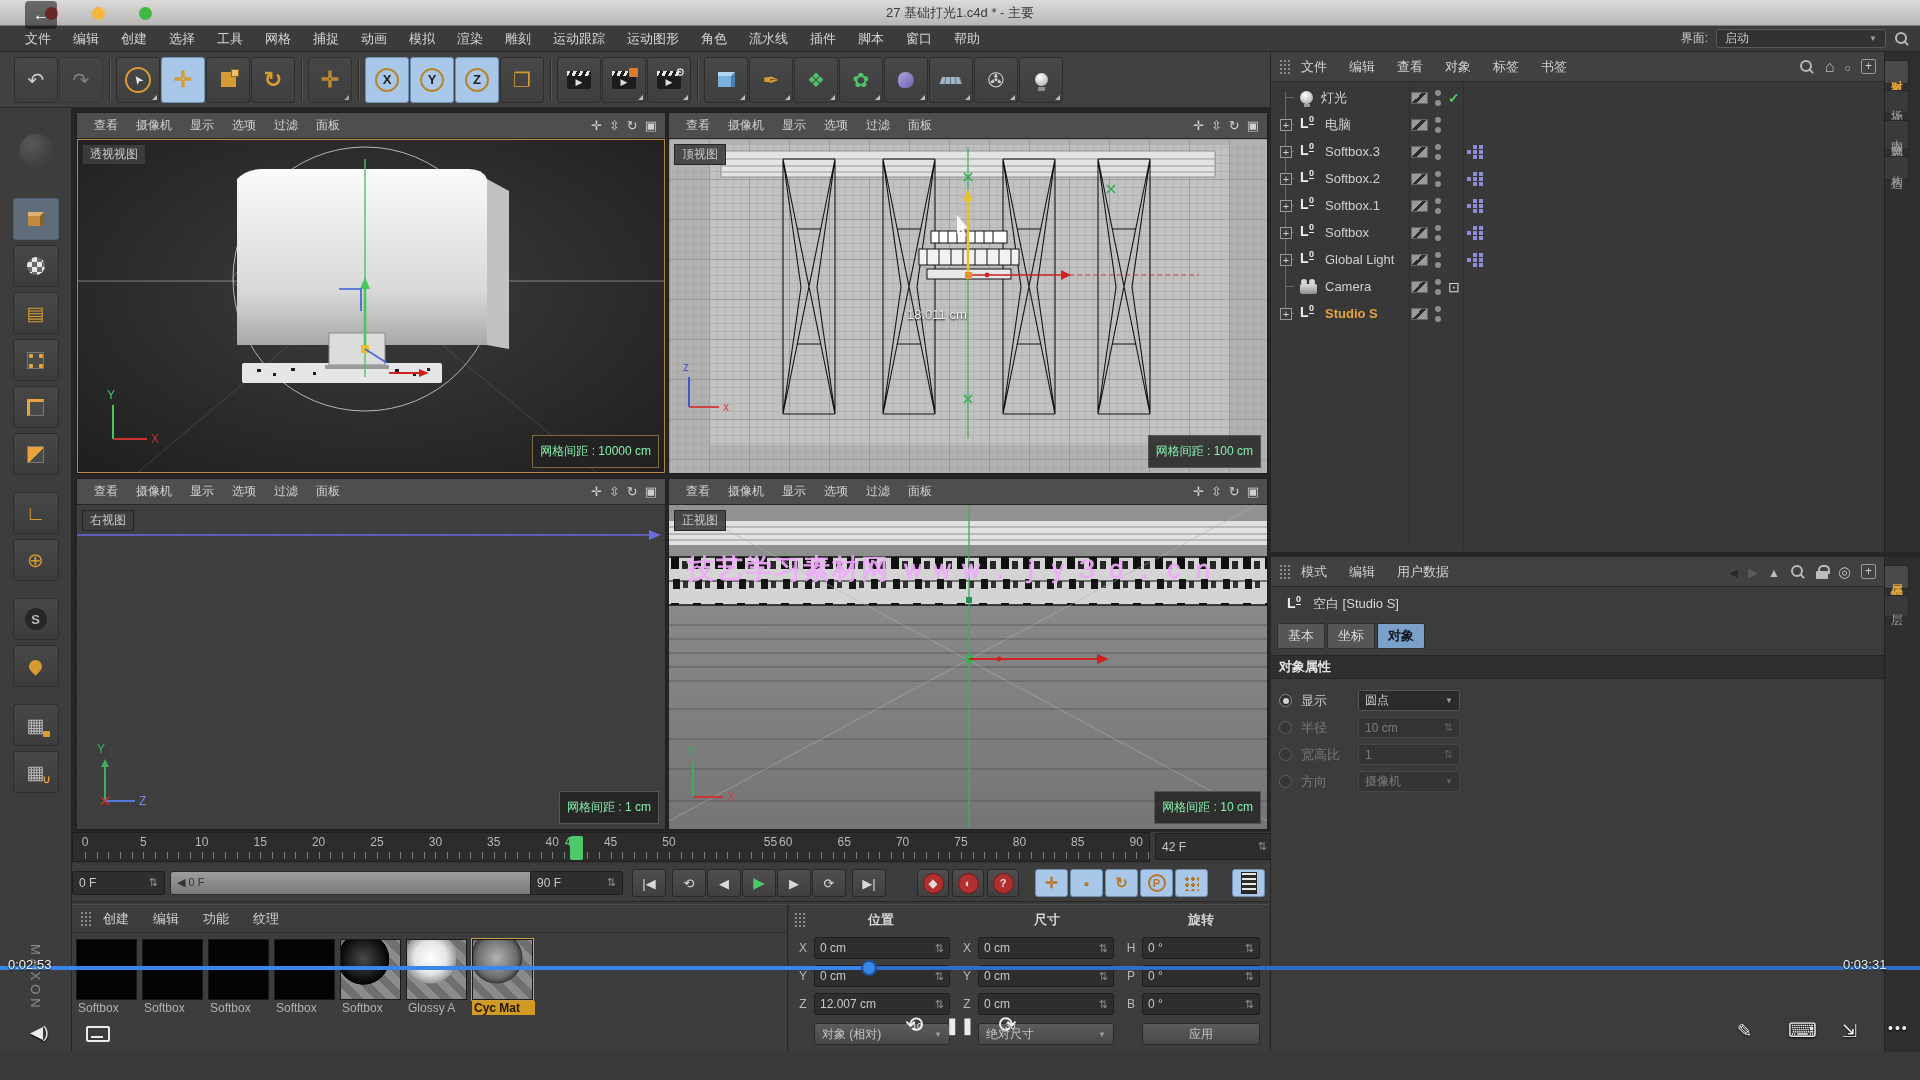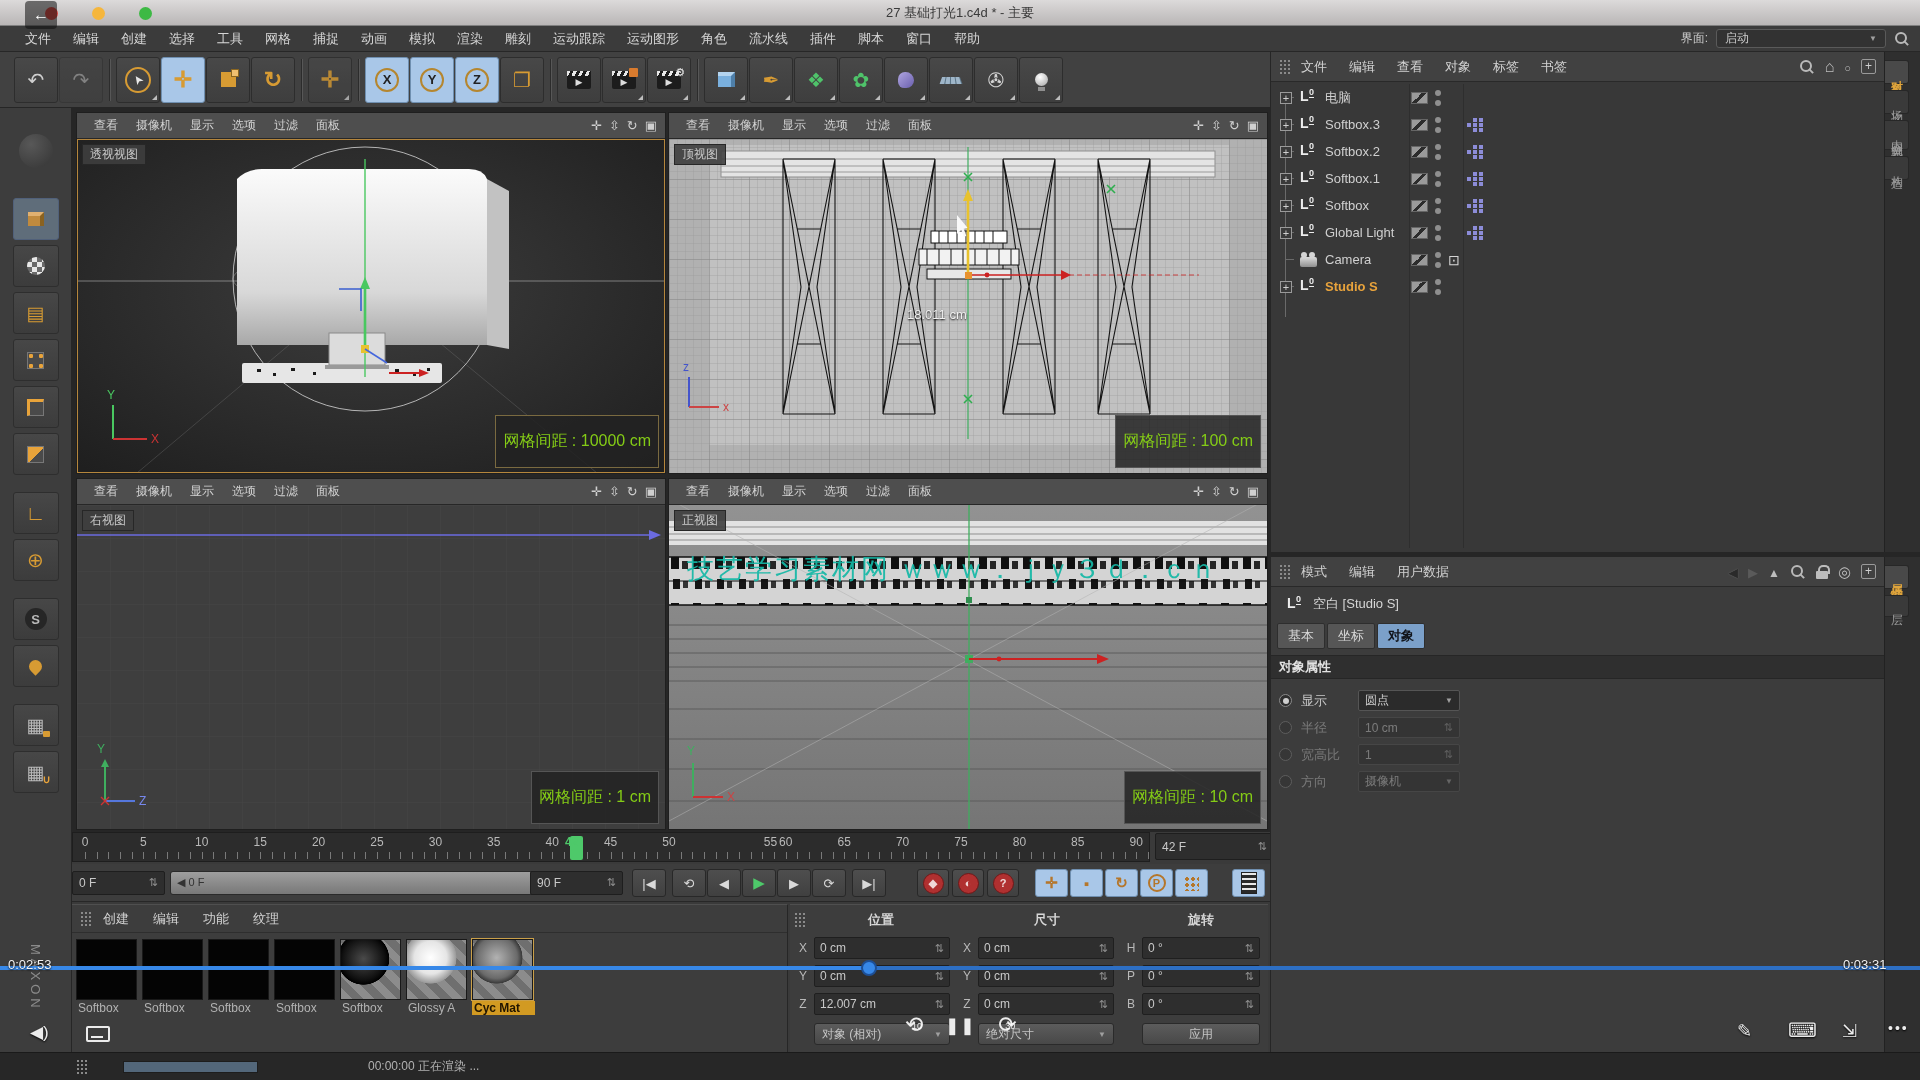--- a/index.html
+++ b/index.html
@@ -85,24 +85,24 @@
 
 
 #quad{position:absolute;left:72px;top:108px;width:1198px;height:724px;background:#262626}
 .viewport{position:absolute;background:#333;border:1px solid #1f1f1f}
 .vp-toolbar{position:absolute;left:0;top:0;right:0;height:26px;background:#4e4e4e;border-bottom:1px solid #272727;display:flex;align-items:center;color:#d2d2d2;font-size:12px;padding:0 8px}
 .vp-menu{display:flex;gap:0}
 .vp-menu .vmi{padding:0 9px}
 .vp-icons{margin-left:auto;display:flex;gap:7px;color:#cfcfcf;font-size:13px}
 .vp-canvas{position:absolute;left:0;top:26px;right:0;bottom:0;overflow:hidden}
 .vp-label{position:absolute;left:5px;top:5px;background:rgba(62,62,62,.9);border:1px solid #272727;color:#c9c9c9;font-size:12px;padding:1px 7px;z-index:5}
-.grid-chip{position:absolute;right:6px;bottom:5px;background:rgba(34,34,34,.85);border:1px solid #555;color:#84cc16;font-size:16px;padding:15px 7px;z-index:5}
+.grid-chip{position:absolute;right:6px;bottom:5px;background:rgba(34,34,34,.85);border:1px solid #555;color:#86efac;font-size:12px;padding:7px 7px;z-index:5}
 #vp-persp .vp-canvas{outline:1px solid #b5863c;outline-offset:-1px}
 #vp-persp .grid-chip{border-color:#7a6a40}
-#watermark{position:absolute;left:18px;top:46px;width:580px;color:#14b8a6;font-size:27px;font-weight:normal;letter-spacing:2px;opacity:.92;z-index:4;white-space:nowrap}
+#watermark{position:absolute;left:18px;top:46px;width:580px;color:#f0abfc;font-size:27px;font-weight:bold;letter-spacing:2px;opacity:.92;z-index:4;white-space:nowrap}
 #measure-label{position:absolute;left:238px;top:168px;color:#f0f0f0;font-size:13px;text-shadow:0 1px 2px #000;z-index:4}
 #cursor{position:absolute;left:288px;top:76px;width:15px;height:22px;background:#f8f8f8;clip-path:polygon(0 0,0 86%,28% 68%,48% 100%,62% 94%,44% 62%,70% 58%);filter:drop-shadow(1px 1px 1px #000);z-index:6}
 
 
 #ruler{position:absolute;left:72px;top:832px;width:1078px;height:30px;background:#2c2c2c;border:1px solid #1e1e1e}
 #ruler-ticks{position:absolute;left:12px;right:0;bottom:2px;height:7px;background:repeating-linear-gradient(90deg,#7a7a7a 0 1px,transparent 1px 11.68px)}
 .tick-label{position:absolute;top:2px;transform:translateX(-50%);color:#b9b9b9;font-size:12px}
 #playhead{position:absolute;top:3px;width:13px;height:24px;background:#4ec96a;border-radius:2px;z-index:2}
 #playhead-label{position:absolute;top:2px;color:#4ec96a;font-size:12px;font-weight:bold;z-index:2}
 #frame-spinner{position:absolute;left:1155px;top:833px;width:119px;height:27px;background:#2e2e2e;border:1px solid #1e1e1e;border-radius:2px;color:#c9c9c9;font-size:12px;display:flex;align-items:center;justify-content:space-between;padding:0 6px}
@@ -842,20 +842,30 @@
         </div>
       <div class="pmenu-icons">
         <span class="mag"></span>
         <span class="g-home"></span>
         <span class="g-eye"></span>
         <span class="plusbox">+</span>
       </div>
     </div>
     <div id="om-list">
         <div class="om-row">
+          <div class="om-exp none"></div>
+          <span class="om-ico ico-light"></span>
+          <span class="om-name">灯光</span>
+          <div class="om-cols">
+            <span class="layer-chip"></span>
+            <span class="vis-dots"></span>
+            <span class="om-check">✓</span>
+          </div>
+        </div>
+        <div class="om-row">
           <div class="om-exp">+</div>
           <span class="om-ico ico-null"></span>
           <span class="om-name">电脑</span>
           <div class="om-cols">
             <span class="layer-chip"></span>
             <span class="vis-dots"></span>
           </div>
         </div>
         <div class="om-row">
           <div class="om-exp">+</div>
@@ -1000,25 +1010,20 @@
             <span class="dd-arrow">▼</span>
           </div>
         </div>
       </div>
   </div>
   <div class="side-strip" id="am-side">
       <div class="vtab active">属性</div>
       <div class="vtab">层</div>
     </div>
 
-  <div id="statusbar">
-    <span class="grip" style="margin-left:76px"></span>
-    <div id="render-progress"></div>
-    <span id="status-text">00:00:00 正在渲染 ...</span>
-  </div>
 
   <div id="progress-line"></div>
   <div id="progress-played"></div>
   <div id="progress-dot"></div>
   <div class="vtime" id="vtime-cur">0:02:53</div>
   <div class="vtime" id="vtime-total">0:03:31</div>
   <div id="vc-center">
     <span class="vc-loop">⟲<span>10</span></span>
     <span class="vc-pause">❚❚</span>
     <span class="vc-loop">⟳<span>30</span></span>

